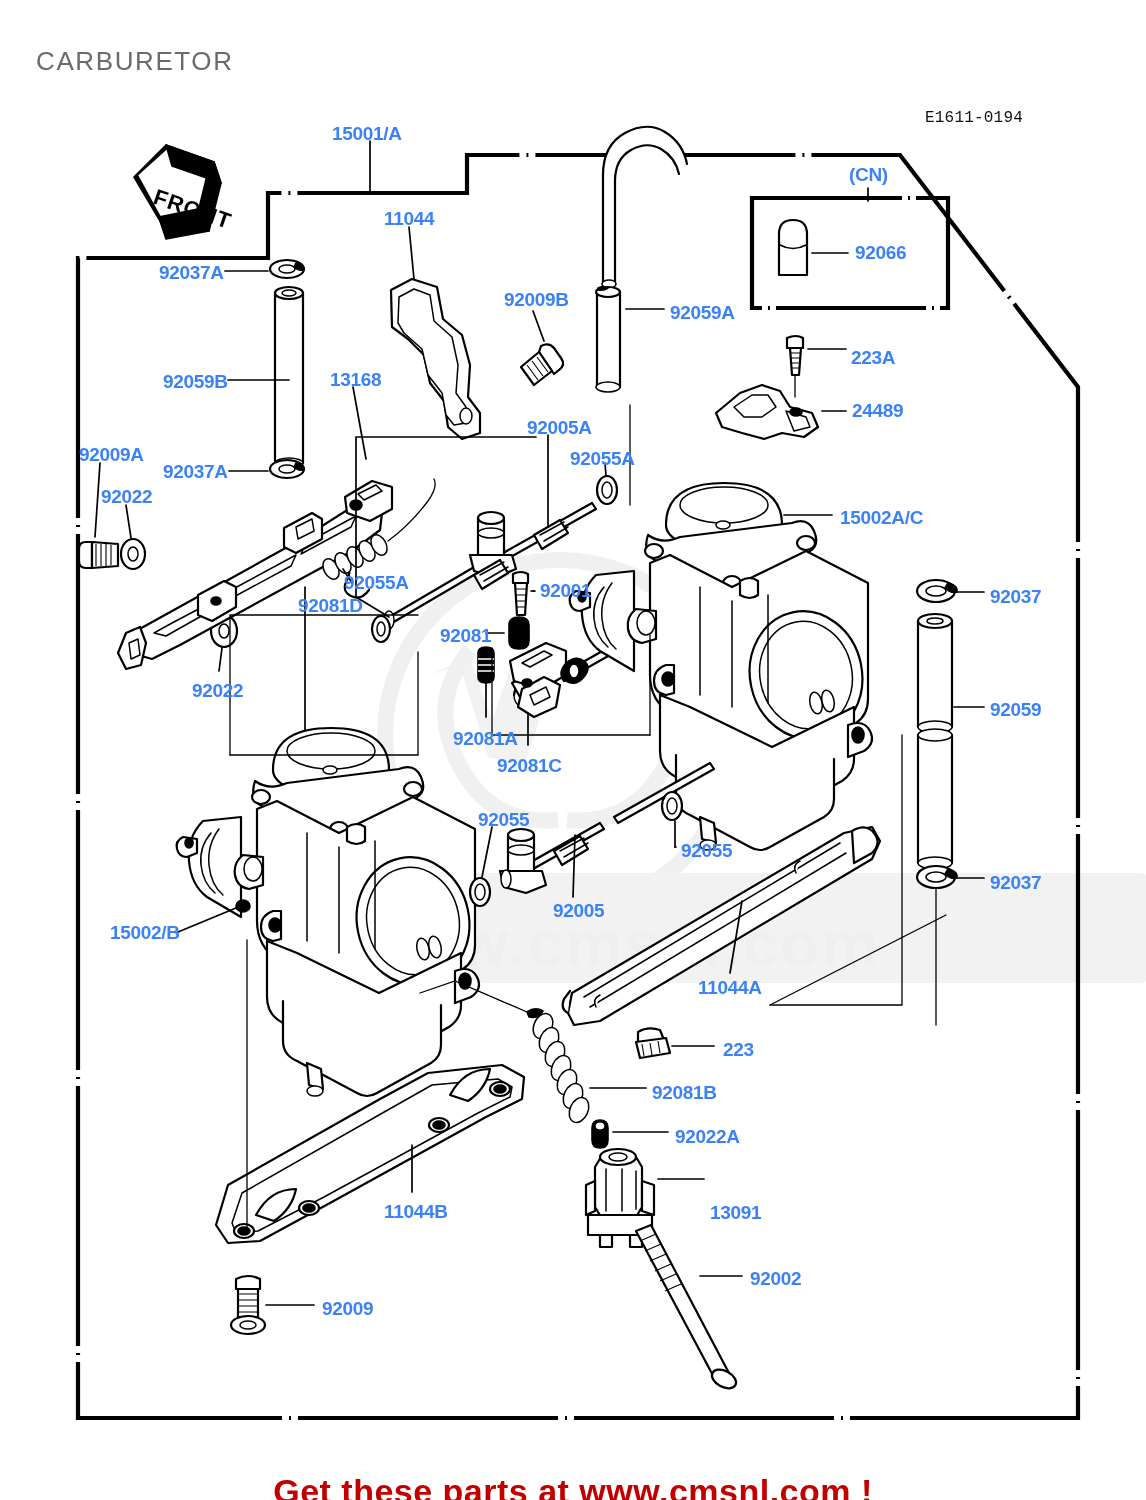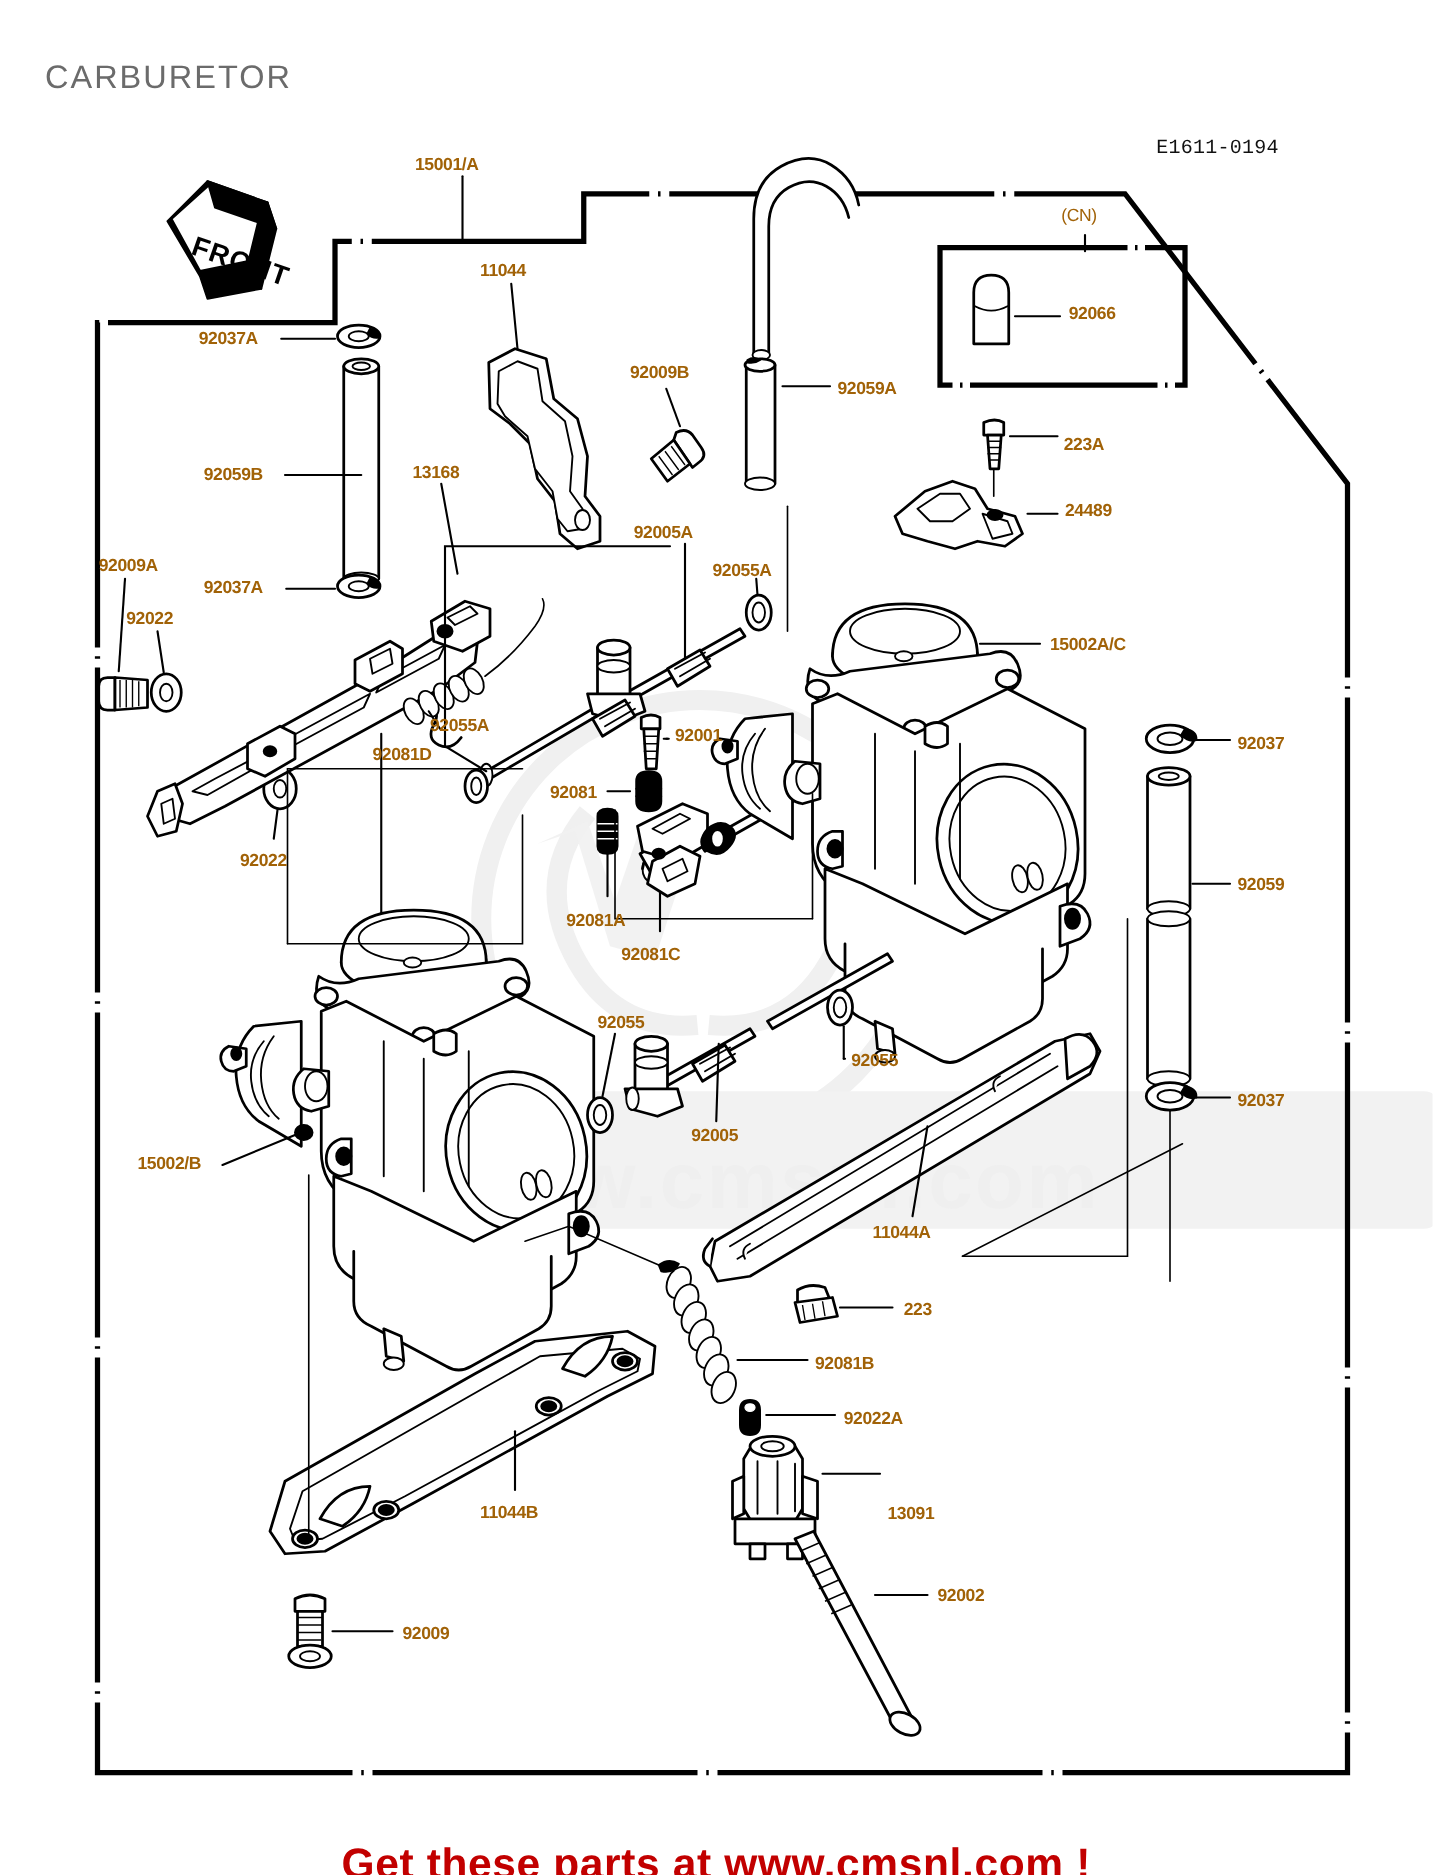--- a/index.html
+++ b/index.html
@@ -29,25 +29,25 @@
     color:#c20000;font-size:34px;font-weight:700;letter-spacing:.5px;
     font-family:"Liberation Sans",sans-serif;white-space:nowrap;
   }
 
   
   svg.layer{position:absolute;left:0;top:0;width:1146px;height:1500px;overflow:visible;}
   svg.layer *{vector-effect:non-scaling-stroke;}
 
   
   .lbl{
-    position:absolute;font-size:14px;font-weight:700;color:#a16207;
+    position:absolute;font-size:19px;font-weight:700;color:#3b82f6;
     font-family:"Liberation Sans",sans-serif;white-space:nowrap;
     letter-spacing:-0.3px;line-height:1;
   }
-  .lbl.cn{font-weight:400;}
+  .lbl.cn{font-weight:700;}
 
   
   .wm{position:absolute;pointer-events:none;}
   .wm-text{
     position:absolute;left:355px;top:872px;
     font-size:64px;font-weight:700;color:#efefef;
     font-family:"Liberation Sans",sans-serif;white-space:nowrap;
     letter-spacing:2px;
   }
   .wm-band{
@@ -561,21 +561,21 @@
   <div class="lbl" style="left:332px;top:89px">15001/A</div>
   <div class="lbl" style="left:384px;top:174px">11044</div>
   <div class="lbl" style="left:504px;top:255px">92009B</div>
   <div class="lbl" style="left:670px;top:268px">92059A</div>
   <div class="lbl" style="left:855px;top:208px">92066</div>
   <div class="lbl" style="left:851px;top:313px">223A</div>
   <div class="lbl" style="left:852px;top:366px">24489</div>
   <div class="lbl" style="left:159px;top:228px">92037A</div>
   <div class="lbl" style="left:163px;top:337px">92059B</div>
   <div class="lbl" style="left:330px;top:335px">13168</div>
-  <div class="lbl" style="left:507px;top:383px">92005A</div>
+  <div class="lbl" style="left:527px;top:383px">92005A</div>
   <div class="lbl" style="left:570px;top:414px">92055A</div>
   <div class="lbl" style="left:79px;top:410px">92009A</div>
   <div class="lbl" style="left:163px;top:427px">92037A</div>
   <div class="lbl" style="left:101px;top:452px">92022</div>
   <div class="lbl" style="left:840px;top:473px">15002A/C</div>
   <div class="lbl" style="left:344px;top:538px">92055A</div>
   <div class="lbl" style="left:298px;top:561px">92081D</div>
   <div class="lbl" style="left:540px;top:546px">92001</div>
   <div class="lbl" style="left:990px;top:552px">92037</div>
   <div class="lbl" style="left:440px;top:591px">92081</div>

